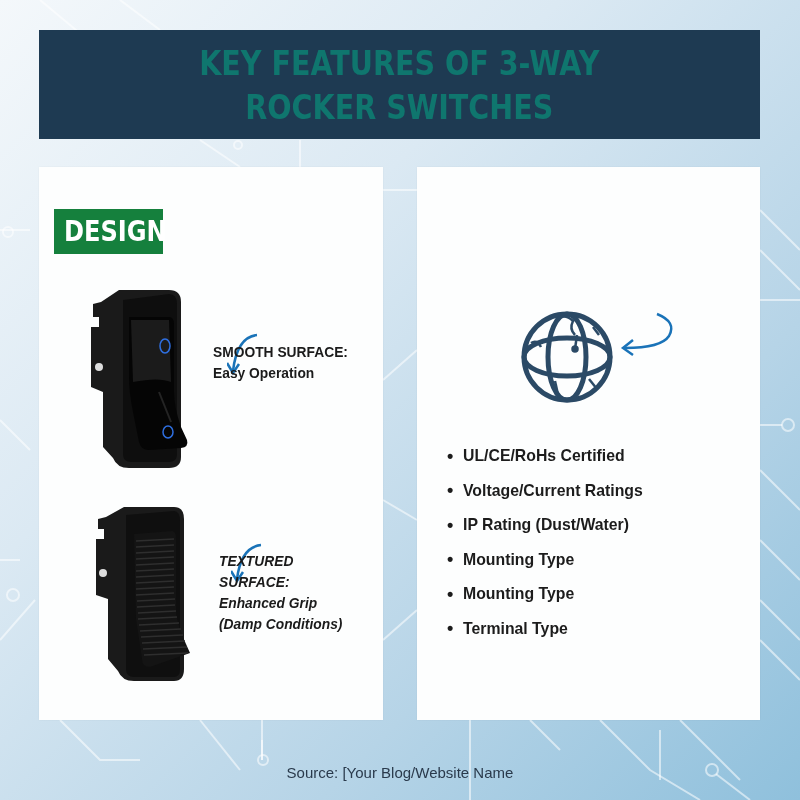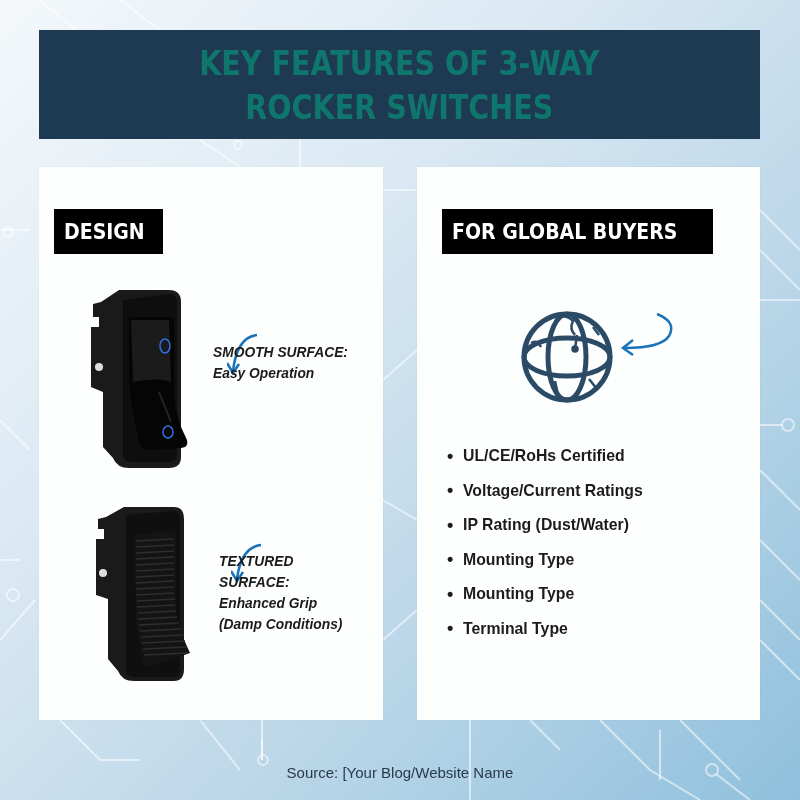--- a/index.html
+++ b/index.html
@@ -22,22 +22,22 @@
   }
   .title-text span { display: block; transform: scaleX(0.84); white-space: nowrap; }
   .panel {
     position: absolute; top: 167px; height: 553px; background: #fdfefe;
     box-shadow: 0 0 2px rgba(0,0,0,0.05);
   }
   .panel-left { left: 39px; width: 344px; }
   .panel-right { left: 417px; width: 343px; }
   .section-tag {
     position: absolute; top: 42px; height: 45px;
-    background: #000000; color: #fff;
-    font-family: "DejaVu Sans", sans-serif; font-weight: bold; font-size: 22px;
+    background: #15803d; color: #fff;
+    font-family: "DejaVu Sans", sans-serif; font-weight: bold; font-size: 28px;
     display: flex; align-items: center; padding: 0 10px;
   }
   .section-tag span { display: inline-block; transform: scaleX(0.86); transform-origin: left center; white-space: nowrap; }
   .panel-left .section-tag { left: 15px; width: 109px; }
   .panel-right .section-tag { left: 25px; width: 271px; }
   .switch { position: absolute; }
   .callout { position: absolute; font-family: "Liberation Sans", sans-serif; font-weight: bold; font-size: 15px; line-height: 21px; color: #1b1b1b; }
   .callout span { display: block; white-space: nowrap; transform: scaleX(0.92); transform-origin: left center; }
   .arrow { position: absolute; }
   .globe { position: absolute; left: 102px; top: 142px; }
@@ -115,21 +115,21 @@
     <path d="M42 38 L80 38 L82 100 Q70 95 44 100 Z" fill="#1b1b1b"></path>
     <ellipse cx="76" cy="64" rx="5" ry="7" fill="none" stroke="#2f6fe0" stroke-width="1.5"></ellipse>
     <ellipse cx="79" cy="150" rx="5" ry="6" fill="none" stroke="#2f6fe0" stroke-width="1.5"></ellipse>
     <circle cx="10" cy="85" r="4" fill="#ddd"></circle>
     <path d="M70 110 Q78 130 82 140" stroke="#444" stroke-width="2" fill="none" opacity="0.5"></path>
   </svg>
   <svg class="arrow" style="left:188px; top:164px;" width="32" height="50" viewBox="0 0 32 50">
     <path d="M30 4 Q10 6 6 40" stroke="#1a73b8" stroke-width="2.5" fill="none"></path>
     <path d="M0 32 L6 42 L12 33" stroke="#1a73b8" stroke-width="2.5" fill="none"></path>
   </svg>
-  <div class="callout" style="left:174px; top:174px;font-style:italic;">
+  <div class="callout" style="left:174px; top:174px;">
     <span>SMOOTH SURFACE:</span>
     <span>Easy Operation</span>
   </div>
 
   <svg class="switch" style="left:55px; top:332px;" width="110" height="190" viewBox="0 0 110 190">
     <path d="M12 18 L30 8 L80 8 Q90 8 90 20 L90 170 Q90 182 80 182 L40 182 Q28 182 24 172 L14 160 L14 100 L2 96 L2 40 L10 40 L10 30 L4 30 L4 20 Z" fill="#1a1a1a"></path>
     <path d="M32 16 L80 12 Q86 12 86 22 L86 170 Q86 178 80 178 L40 178 Q32 178 32 170 Z" fill="#0f0f0f"></path>
     <path d="M40 35 L78 32 Q82 32 82 40 L82 115 Q85 130 92 145 L96 154 L56 168 Q48 168 48 160 L42 120 Z" fill="#141414"></path>
     <g stroke="#2e2e2e" stroke-width="1.4">
       <line x1="42" y1="42" x2="80" y2="40"></line>
@@ -161,23 +161,20 @@
   </svg>
   <div class="callout" style="left:180px; top:383px;font-style:italic;">
     <span>TEXTURED</span>
     <span>SURFACE:</span>
     <span>Enhanced Grip</span>
     <span>(Damp Conditions)</span>
   </div>
 </div>
 
 <div class="panel panel-right">
-  <div class="section-tag">
-    <span>FOR GLOBAL BUYERS</span>
-  </div>
 
   <svg class="globe" width="96" height="96" viewBox="0 0 96 96">
     <g stroke="#2b4a66" stroke-width="5" fill="none">
       <circle cx="48" cy="48" r="43"></circle>
       <ellipse cx="48" cy="48" rx="19" ry="43"></ellipse>
       <ellipse cx="48" cy="48" rx="43" ry="19"></ellipse>
     </g>
     <g stroke="#2b4a66" stroke-width="2.5" fill="none">
       <path d="M38 10 Q46 4 54 12 Q50 20 56 26"></path>
       <path d="M58 26 L56 40"></path>

